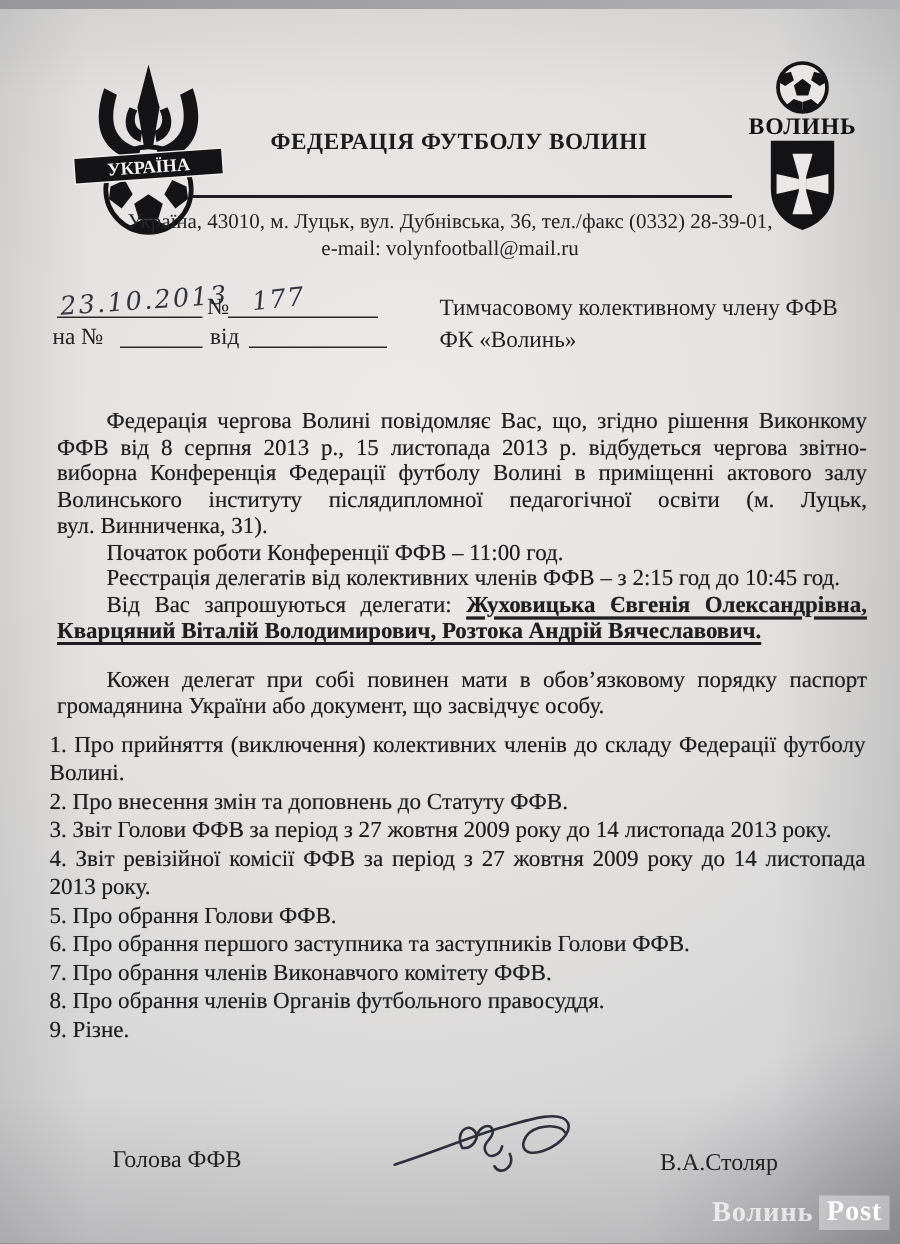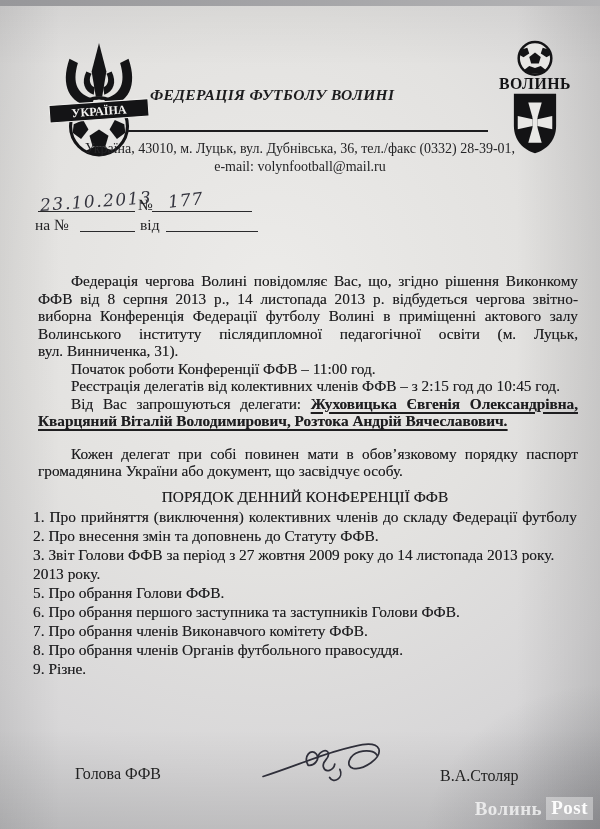--- a/index.html
+++ b/index.html
@@ -9,22 +9,22 @@
     background:
       radial-gradient(ellipse 45% 28% at 102% 102%, rgba(60,60,68,0.30), rgba(60,60,68,0) 70%),
       linear-gradient(to right, rgba(0,0,0,0.07), rgba(0,0,0,0) 10%, rgba(0,0,0,0) 86%, rgba(0,0,0,0.10)),
       linear-gradient(to bottom, rgba(0,0,0,0.05), rgba(0,0,0,0) 8%, rgba(0,0,0,0) 88%, rgba(0,0,0,0.10)),
       radial-gradient(ellipse 95% 75% at 45% 35%, #ecebe9 0%, #e3e2e0 45%, #d8d7d8 78%, #cbcbcd 100%);
   }
   .topstrip{position:absolute;top:0;left:0;right:0;height:6px;
     background:linear-gradient(to right,#97979a,#b3b3b5);}
   .abs{position:absolute;}
   
-  .org-title{left:150px;top:86px;width:312px;text-align:left;
-    font-weight:bold;font-style:italic;font-size:15.5px;letter-spacing:.4px;color:#1c1c1e;}
+  .org-title{left:150px;top:86px;width:312px;text-align:center;
+    font-weight:bold;font-size:15.5px;letter-spacing:.4px;color:#1c1c1e;}
   .header-rule{left:128px;top:130px;width:360px;height:0;border-top:2px solid #1d1d1f;}
   .addr{left:40px;top:141px;width:520px;text-align:center;font-size:14px;color:#242426;}
   .email-line{left:40px;top:159px;width:520px;text-align:center;font-size:14px;color:#242426;}
   .email-link{text-underline-offset:2px;}
   
   .hand{font-family:"DejaVu Serif",serif;font-style:italic;color:#34343e;}
   .hand-date{left:40px;top:191px;font-size:17px;letter-spacing:1.5px;transform:rotate(-4deg);}
   .hand-num{left:168px;top:190px;font-size:17px;letter-spacing:1px;transform:rotate(-6deg);}
   .ref-label{font-size:15.5px;color:#232325;}
   .no-label{left:138px;top:196px;}
@@ -118,40 +118,45 @@
   <div class="abs hand hand-date">23.10.2013</div>
   <div class="abs uline ul1"></div>
   <div class="abs ref-label no-label">№</div>
   <div class="abs hand hand-num">177</div>
   <div class="abs uline ul2"></div>
   <div class="abs ref-label na-label">на №</div>
   <div class="abs uline ul3"></div>
   <div class="abs ref-label vid-label">від</div>
   <div class="abs uline ul4"></div>
 
+  <div class="abs addressee">
+    <div>Тимчасовому колективному члену ФФВ</div>
+    <div>ФК «Волинь»</div>
+  </div>
 
   <div class="abs body-text">
     <div class="jline indent">Федерація чергова Волині повідомляє Вас, що, згідно рішення Виконкому</div>
-    <div class="jline">ФФВ від 8 серпня 2013 р., 14 листопада 2013 р. відбудеться чергова звітно-</div>
+    <div class="jline">ФФВ від 8 серпня 2013 р., 15 листопада 2013 р. відбудеться чергова звітно-</div>
     <div class="jline">виборна Конференція Федерації футболу Волині в приміщенні актового залу</div>
     <div class="jline">Волинського інституту післядипломної педагогічної освіти (м. Луцьк,</div>
     <div>вул. Винниченка, 31).</div>
     <div class="indent">Початок роботи Конференції ФФВ – 11:00 год.</div>
     <div class="indent">Реєстрація делегатів від колективних членів ФФВ – з 2:15 год до 10:45 год.</div>
     <div class="jline indent"><span>Від Вас запрошуються делегати: </span><span class="names">Жуховицька Євгенія Олександрівна,</span></div>
     <div><span class="names">Кварцяний Віталій Володимирович, Розтока Андрій Вячеславович.</span></div>
     <div class="jline indent gap-top">Кожен делегат при собі повинен мати в обов’язковому порядку паспорт</div>
     <div>громадянина України або документ, що засвідчує особу.</div>
   </div>
 
   <div class="abs agenda">
-    <div class="agenda-title">ПОРЯДОК ДЕННИЙ КОНФЕРЕНЦІЇ ФФВ</div>
     <div class="jline">1. Про прийняття (виключення) колективних членів до складу Федерації футболу</div>
+    <div>Волині.</div>
     <div>2. Про внесення змін та доповнень до Статуту ФФВ.</div>
     <div>3. Звіт Голови ФФВ за період з 27 жовтня 2009 року до 14 листопада 2013 року.</div>
+    <div class="jline">4. Звіт ревізійної комісії ФФВ за період з 27 жовтня 2009 року до 14 листопада</div>
     <div>2013 року.</div>
     <div>5. Про обрання Голови ФФВ.</div>
     <div>6. Про обрання першого заступника та заступників Голови ФФВ.</div>
     <div>7. Про обрання членів Виконавчого комітету ФФВ.</div>
     <div>8. Про обрання членів Органів футбольного правосуддя.</div>
     <div>9. Різне.</div>
   </div>
 
   <div class="abs sig-title">Голова ФФВ</div>
   <div class="abs sig-svg">

